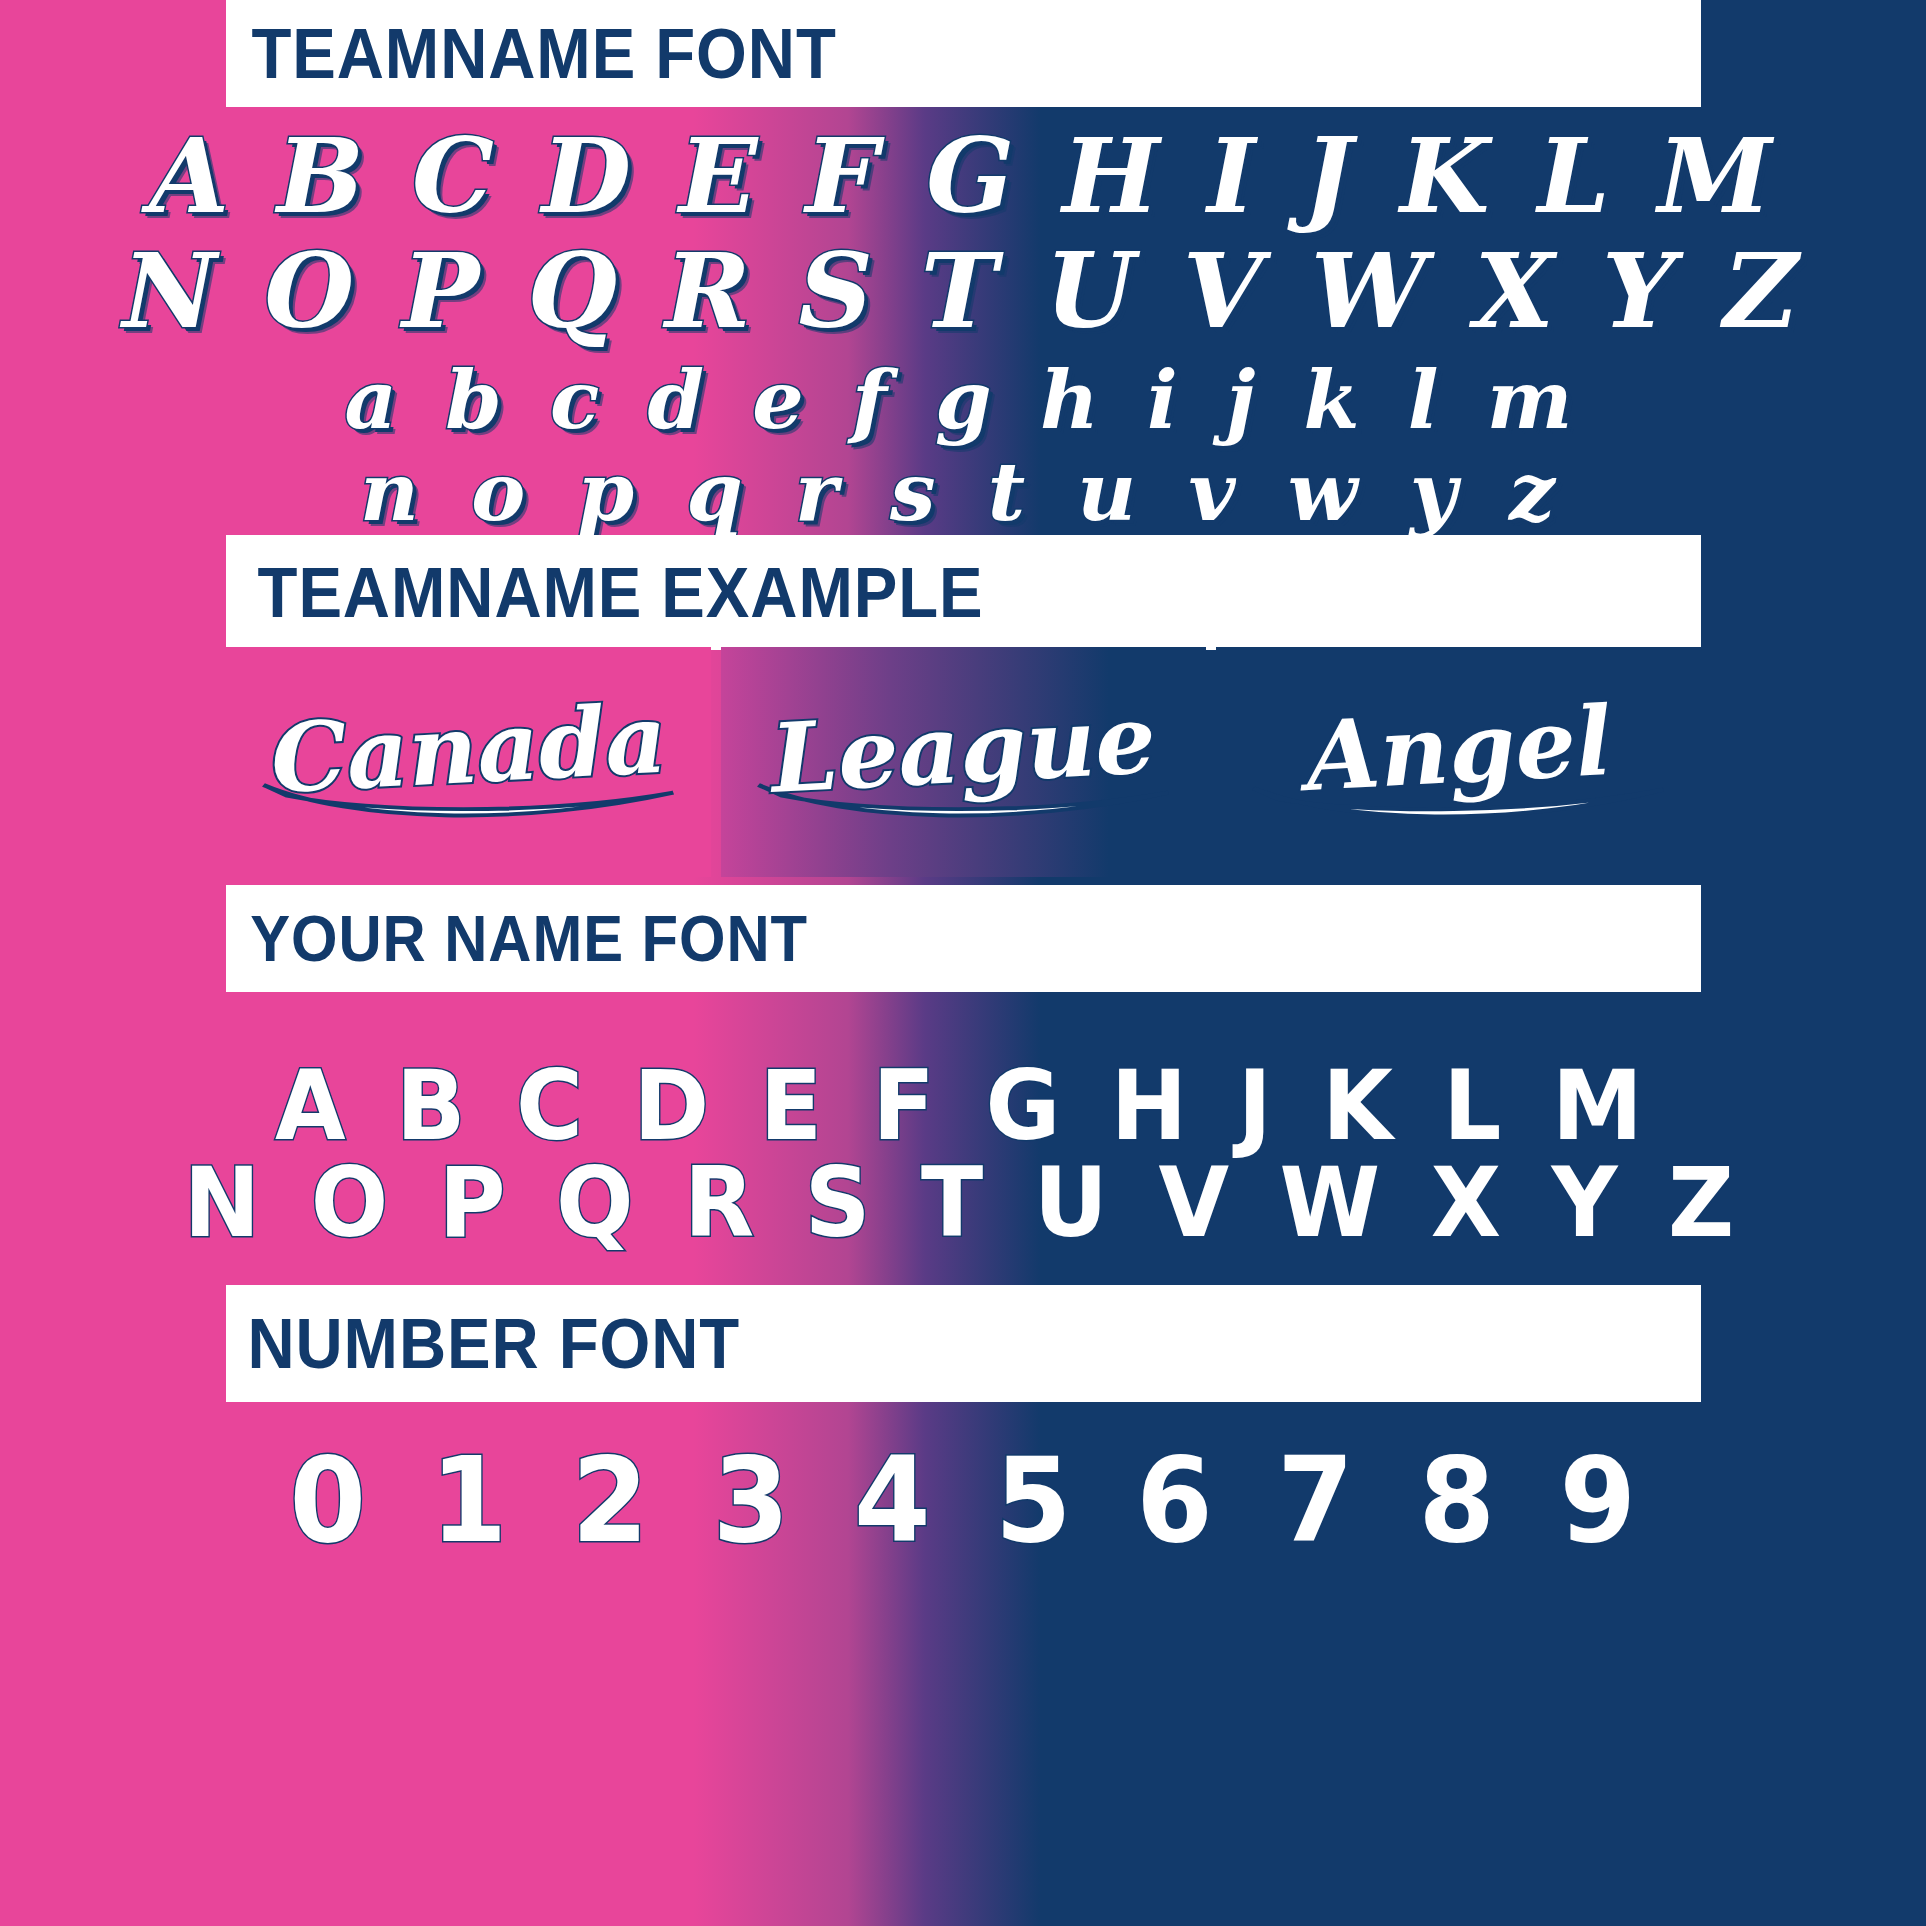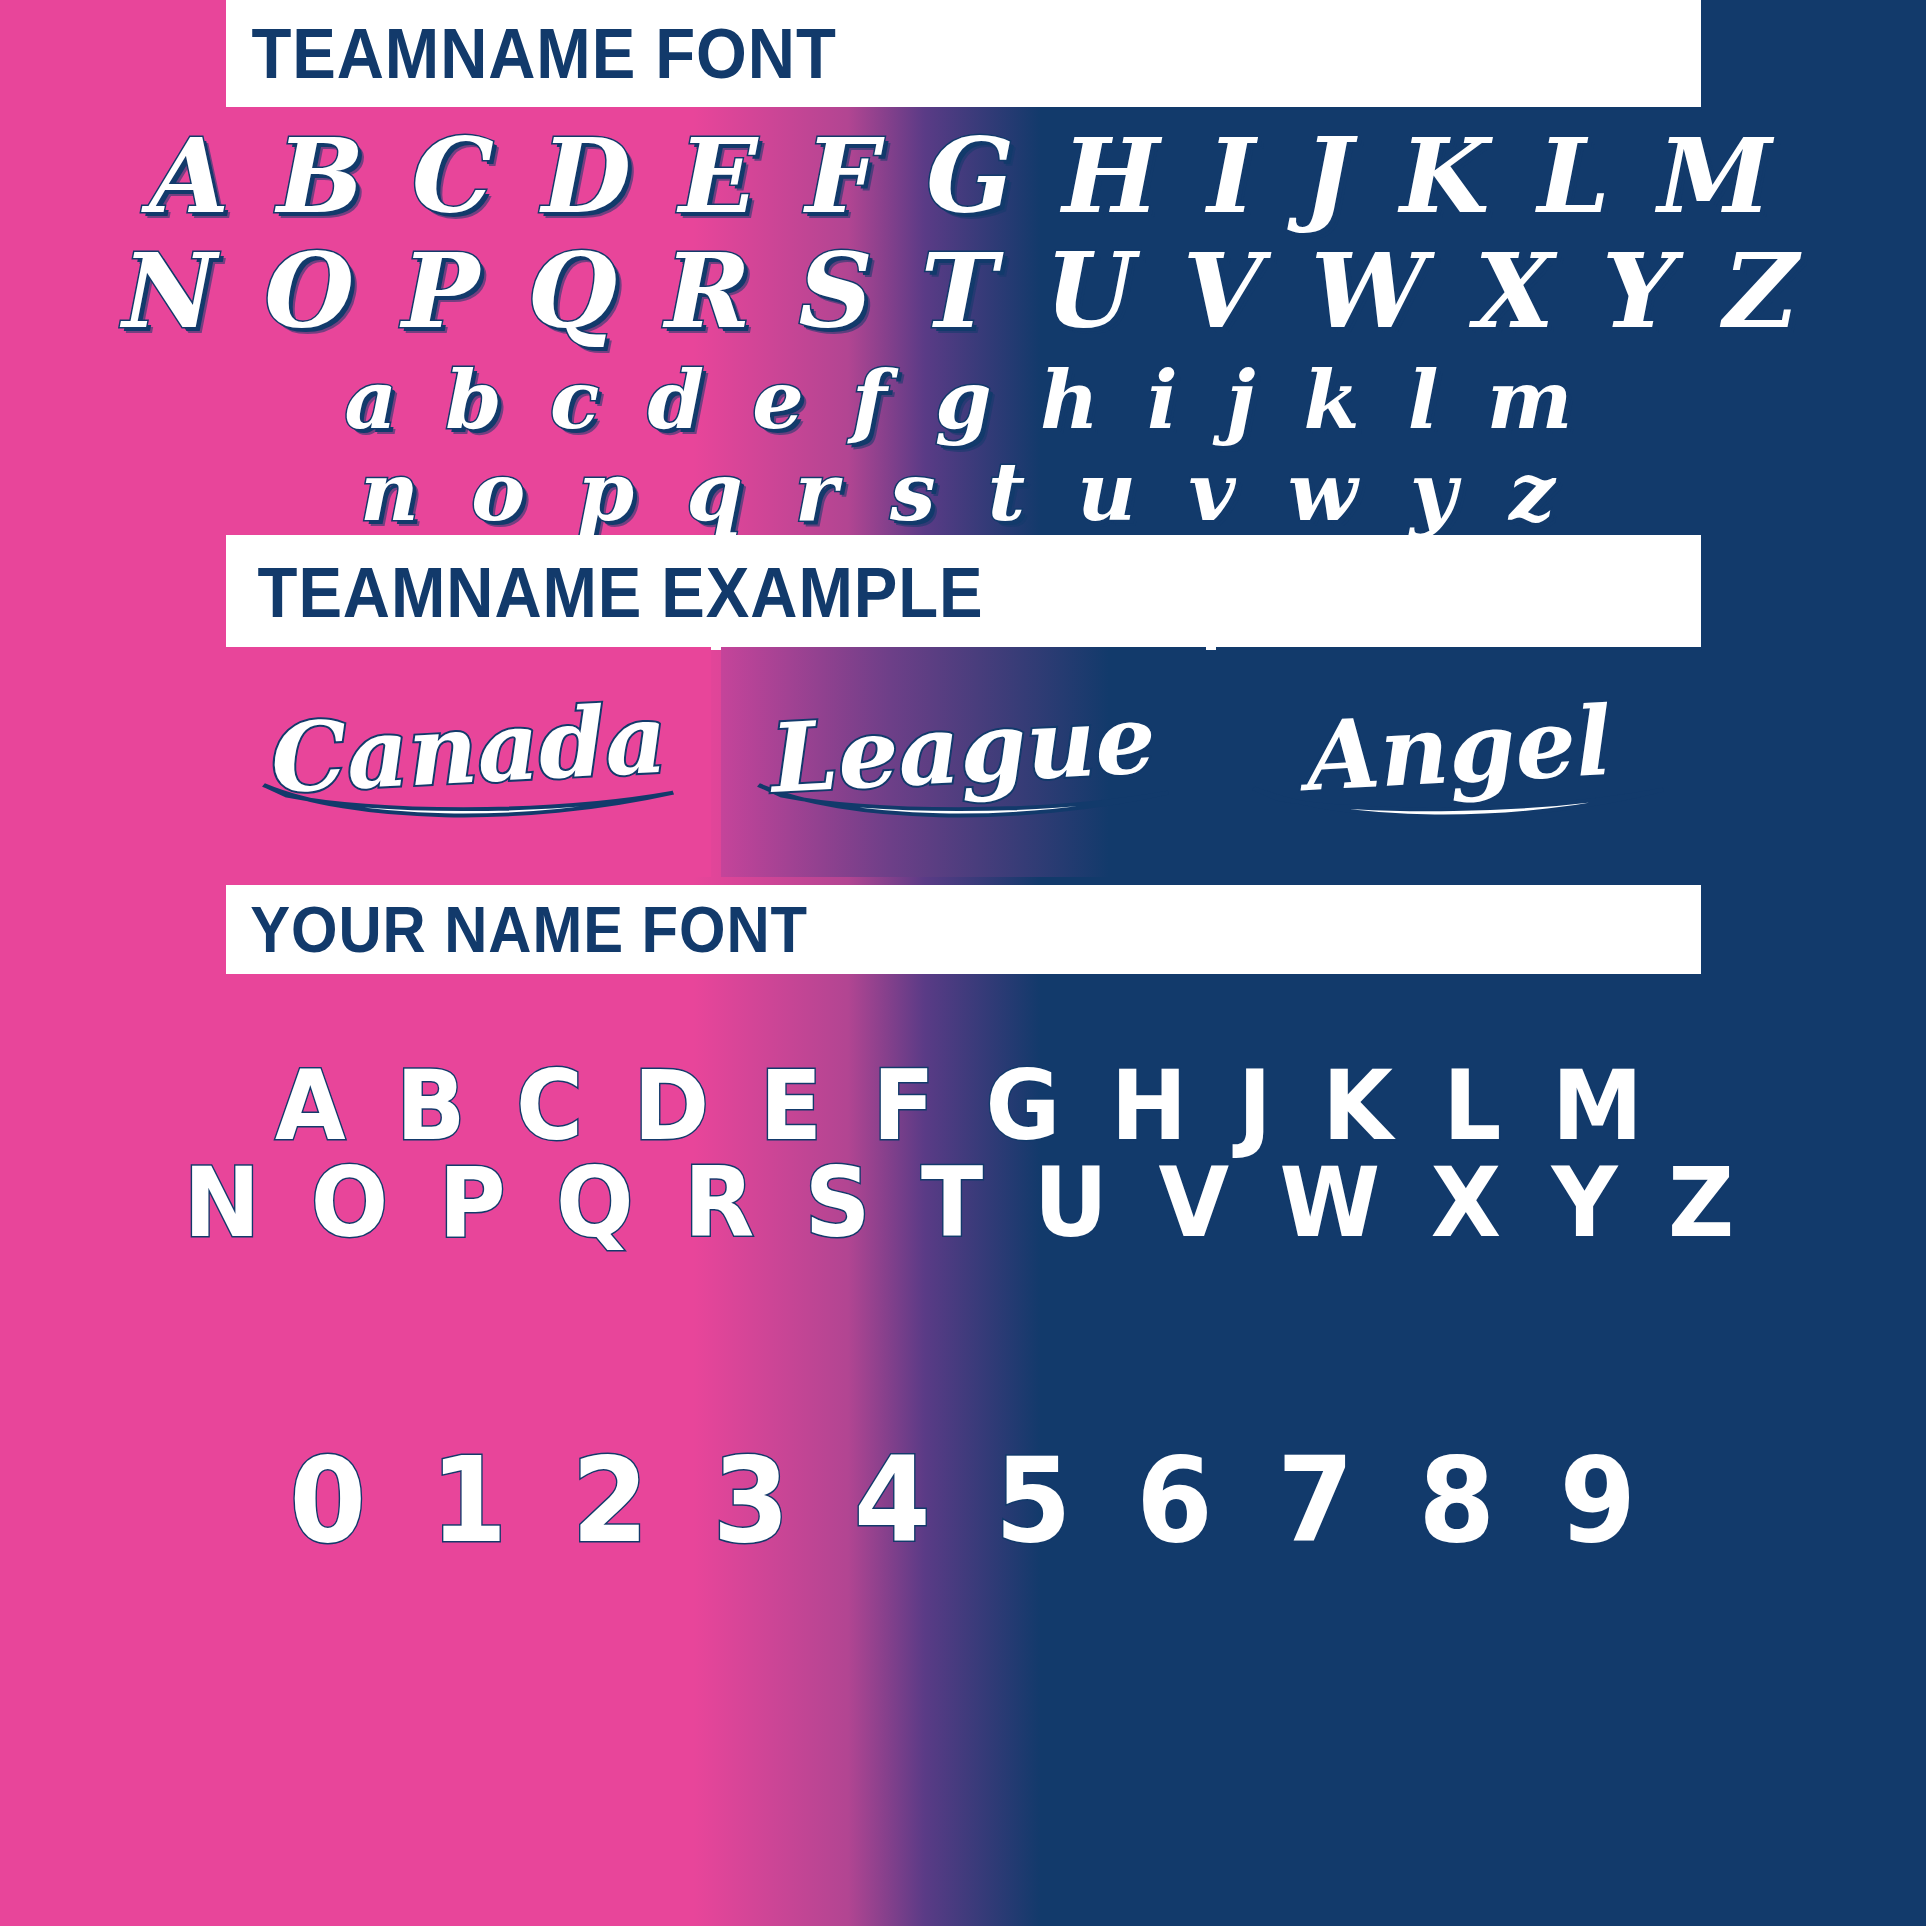--- a/index.html
+++ b/index.html
@@ -159,31 +159,34 @@
     </div>
 
     <div class="ex-cell" style="background:#123a6b;">
       <svg class="swoosh" viewBox="0 0 400 90" preserveAspectRatio="none">
         <path d="M8 34 C 90 80, 250 86, 392 36 C 270 68, 110 68, 30 48 Z" fill="#ffffff" stroke="#123a6b" stroke-width="5"></path>
       </svg>
       <span class="word">Angel</span>
     </div>
   </div>
 
-  <div class="band" style="top:885px; height:89px;">
+  <div class="band" style="top:885px; height:107px;">
     <span class="band-text" style="font-size:65px;">YOUR NAME FONT</span>
   </div>
 
   <div class="glyph-row" style="top:1046px; height:119px;">
     <span class="block" style="font-size:97px;">A B C D E F G H J K L M</span>
   </div>
 
   <div class="glyph-row" style="top:1143px; height:119px;">
     <span class="block" style="font-size:97px;">N O P Q R S T U V W X Y Z</span>
   </div>
 
+  <div class="band" style="top:1285px; height:117px;">
+    <span class="band-text" style="font-size:71px;">NUMBER FONT</span>
+  </div>
 
   <div class="glyph-row" style="top:1431px; height:139px;margin-left:6px;">
     <span class="block" style="font-size:117px; letter-spacing:14px;">0 1 2 3 4 5 6 7 8 9</span>
   </div>
 
 </div>
 
 
 </body></html>

